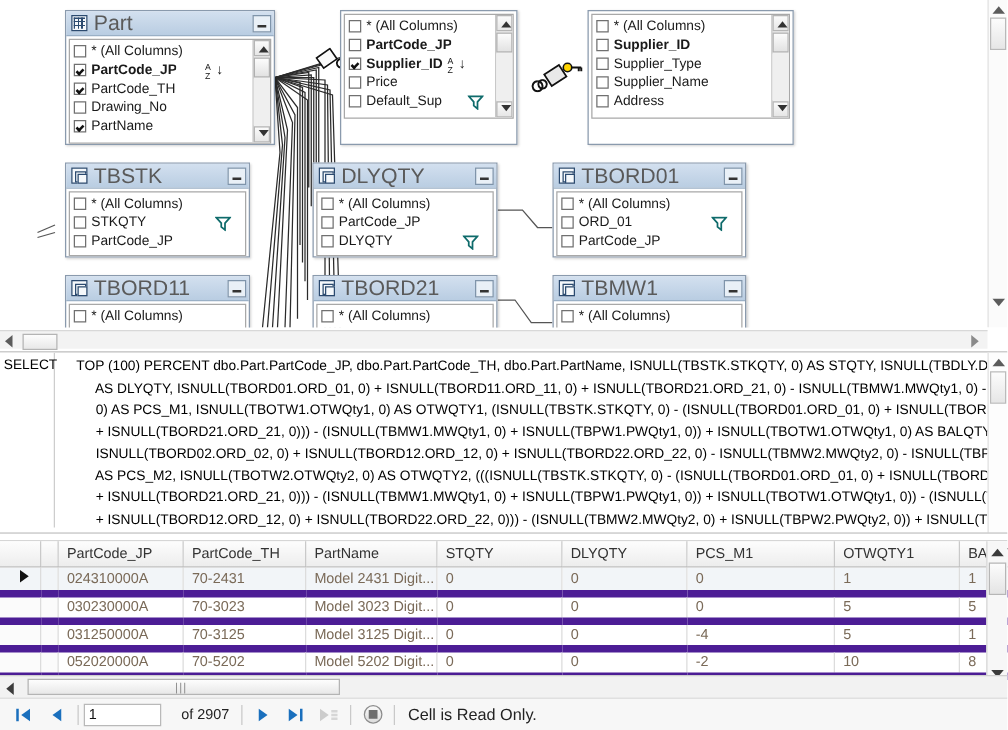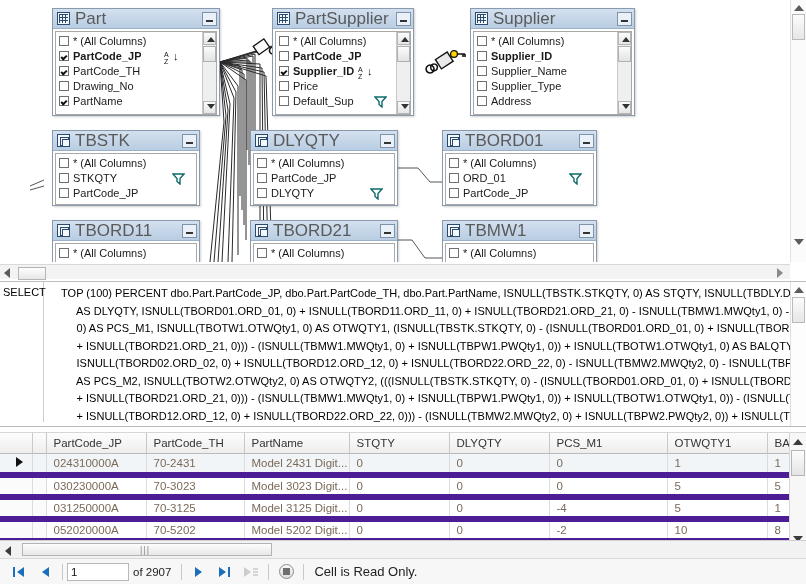--- a/index.html
+++ b/index.html
@@ -210,21 +210,21 @@
     width:26px; height:22px; display:flex; align-items:center; justify-content:center;
     background:transparent; border:0; cursor:pointer;
   }
   .nav-btn.dis { opacity:0.35; cursor:default; }
   .navsep { width:1px; height:16px; background:#c9c9c9; margin:0 4px; }
   #page-input {
     width:62px; height:18px; border:1px solid #b9b9b9; background:#fff;
     font-size:11.5px; padding:0 3px; font-family:"Liberation Sans", sans-serif;
     color:#111;
   }
-  #of-count { font-size:11.5px; color:#222; margin:0 6px 0 4px; }
+  #of-count { font-size:11.5px; color:#222; margin:0 6px 0 16px; }
   #status-msg { font-size:13px; color:#222; margin-left:6px; }
   .stop-circle {
     width:15px;height:15px;border-radius:50%;
     border:1px solid #8c8c8c; background:linear-gradient(#fafafa,#dcdcdc);
     display:flex;align-items:center;justify-content:center;
   }
   .stop-circle i { width:7px;height:7px;background:#6e6e6e;display:block; }
 </style>
 </head>
 <body>
@@ -323,25 +323,20 @@
               </div>
               <div class="vscroll">
                 <div class="vs-up"></div>
                 <div class="vs-thumb"></div>
                 <div class="vs-track-hatch"></div>
                 <div class="vs-dn"></div>
               </div>
             </div>
           </div>
           <div class="tbl" style="left: 272px; top: 8px; width: 142px; height: 108px;">
-            <div class="tbl-head">
-              <span class="tbl-ico grid"></span>
-              <span class="tbl-title">PartSupplier</span>
-              <span class="tbl-min"></span>
-            </div>
             <div class="tbl-body" style="height: 84px;">
               <div class="col-list" style="margin-right: 15px;">
                 <div class="col">
                   <span class="chk"></span>
                   <span class="col-lbl">* (All Columns)</span>
                 </div>
                 <div class="col bold">
                   <span class="chk"></span>
                   <span class="col-lbl">PartCode_JP</span>
                 </div>
@@ -369,42 +364,37 @@
               </div>
               <div class="vscroll">
                 <div class="vs-up"></div>
                 <div class="vs-thumb"></div>
                 <div class="vs-track-hatch"></div>
                 <div class="vs-dn"></div>
               </div>
             </div>
           </div>
           <div class="tbl" style="left: 470px; top: 8px; width: 165px; height: 108px;">
-            <div class="tbl-head">
-              <span class="tbl-ico grid"></span>
-              <span class="tbl-title">Supplier</span>
-              <span class="tbl-min"></span>
-            </div>
             <div class="tbl-body" style="height: 84px;">
               <div class="col-list" style="margin-right: 15px;">
                 <div class="col">
                   <span class="chk"></span>
                   <span class="col-lbl">* (All Columns)</span>
                 </div>
                 <div class="col bold">
                   <span class="chk"></span>
                   <span class="col-lbl">Supplier_ID</span>
                 </div>
                 <div class="col">
                   <span class="chk"></span>
+                  <span class="col-lbl">Supplier_Type</span>
+                </div>
+                <div class="col">
+                  <span class="chk"></span>
                   <span class="col-lbl">Supplier_Name</span>
-                </div>
-                <div class="col">
-                  <span class="chk"></span>
-                  <span class="col-lbl">Supplier_Type</span>
                 </div>
                 <div class="col">
                   <span class="chk"></span>
                   <span class="col-lbl">Address</span>
                 </div>
               </div>
               <div class="vscroll">
                 <div class="vs-up"></div>
                 <div class="vs-thumb"></div>
                 <div class="vs-track-hatch"></div>

